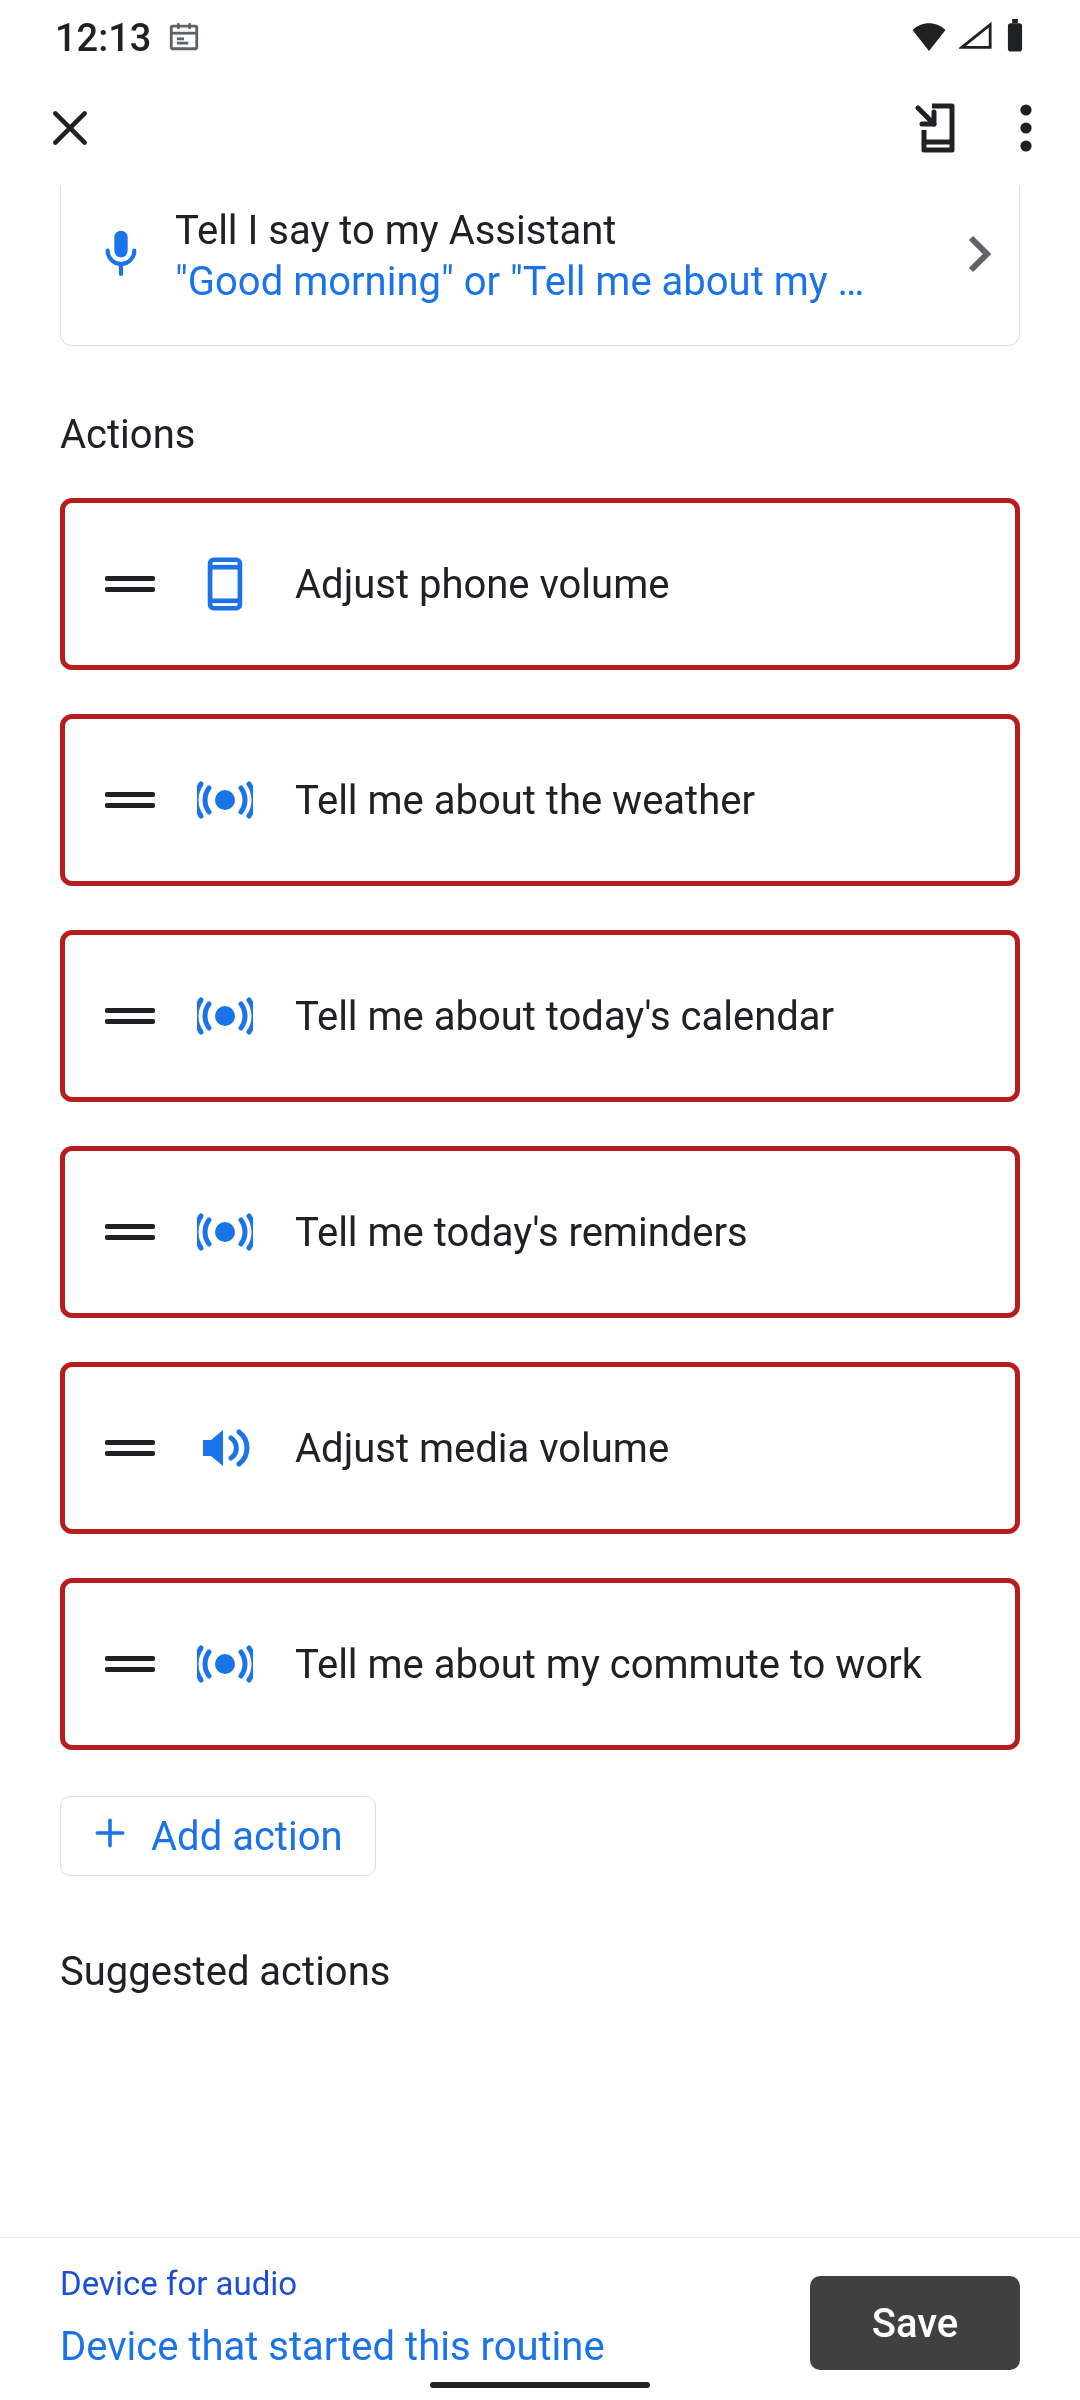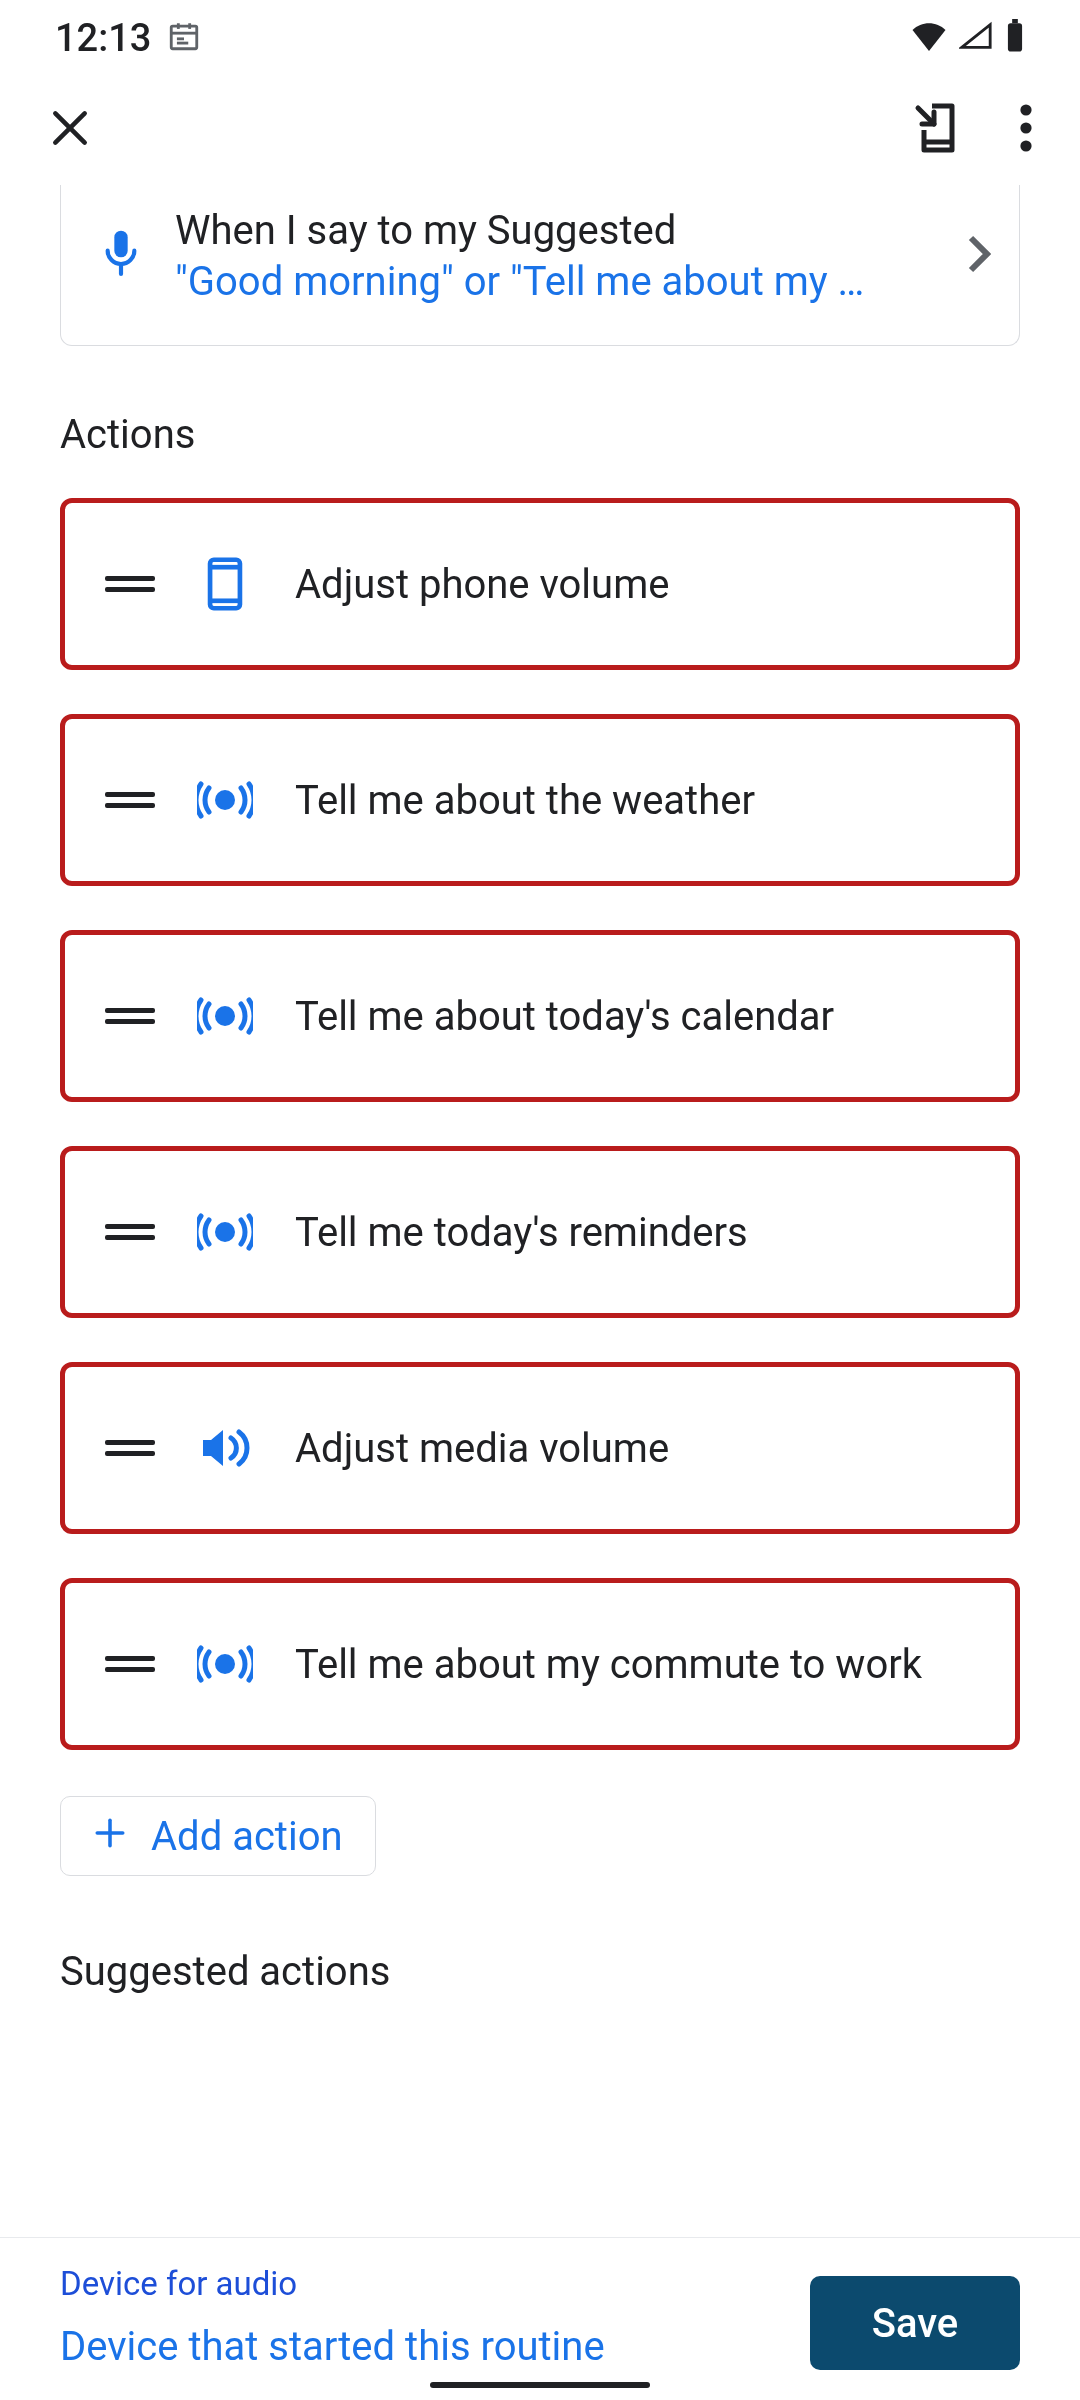--- a/index.html
+++ b/index.html
@@ -153,21 +153,21 @@
   }
   .device-label {
     font-size: 33px;
     color: #1d4ed8;
   }
   .device-value {
     font-size: 40px;
     color: #1a73e8;
   }
   .save-btn {
-    background: #0c4a6e;
+    background: #404040;
     color: #fff;
     font-size: 40px;
     font-weight: 500;
     border-radius: 10px;
     width: 210px;
     height: 94px;
     display: flex;
     align-items: center;
     justify-content: center;
   }
@@ -249,21 +249,21 @@
   
   <div class="trigger-card">
     <span>
       <svg width="40" height="54" viewBox="0 0 24 32" fill="#1a73e8">
         <rect x="8" y="2" width="8" height="16" rx="4"></rect>
         <path d="M4 14 A8 8 0 0 0 20 14" fill="none" stroke="#1a73e8" stroke-width="2.5" stroke-linecap="round"></path>
         <line x1="12" y1="22" x2="12" y2="28" stroke="#1a73e8" stroke-width="2.5" stroke-linecap="round"></line>
       </svg>
     </span>
     <div class="trigger-text">
-      <div class="trigger-title">When I say to my Suggested</div>
+      <div class="trigger-title">Tell I say to my Assistant</div>
       <div class="trigger-phrase">"Good morning" or "Tell me about my …</div>
     </div>
     <span>
       <svg width="24" height="40" viewBox="0 0 12 20" fill="none" stroke="#5f6368" stroke-width="3">
         <polyline points="2,2 10,10 2,18"></polyline>
       </svg>
     </span>
   </div>
 
   

